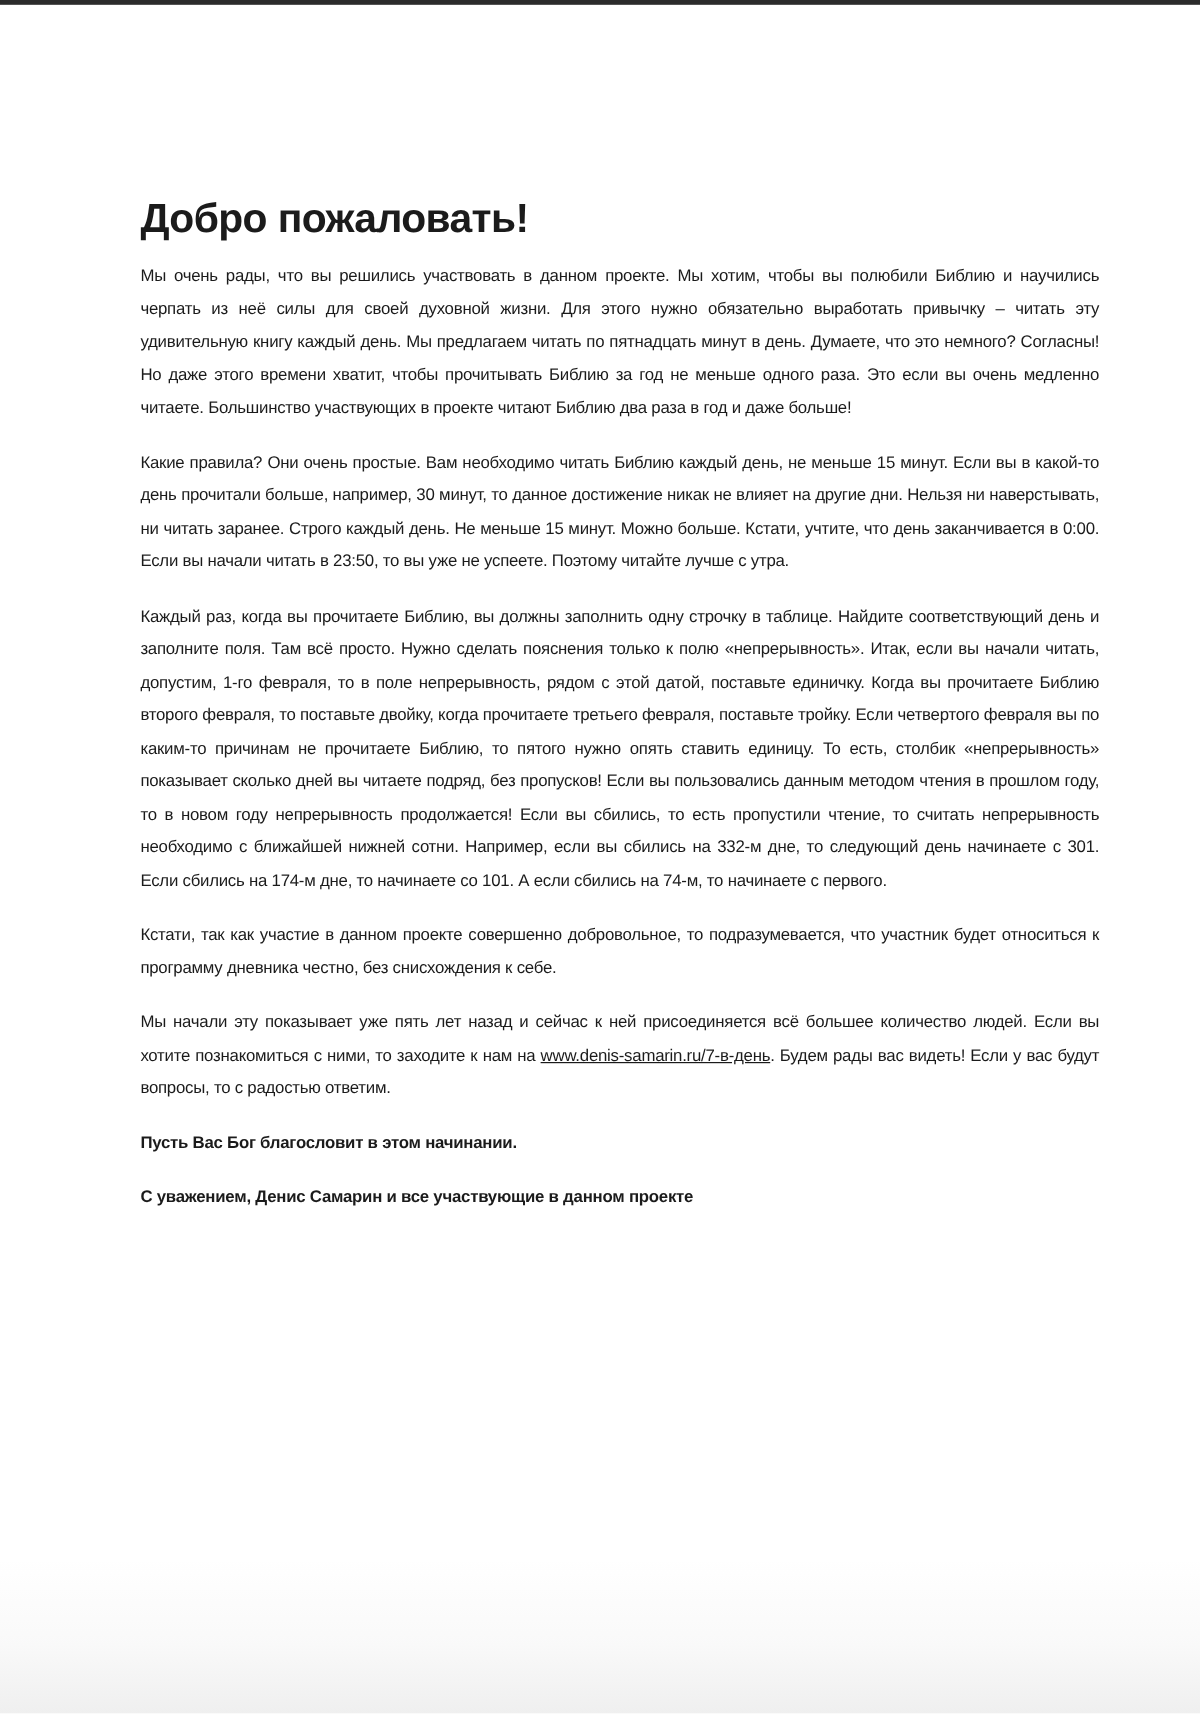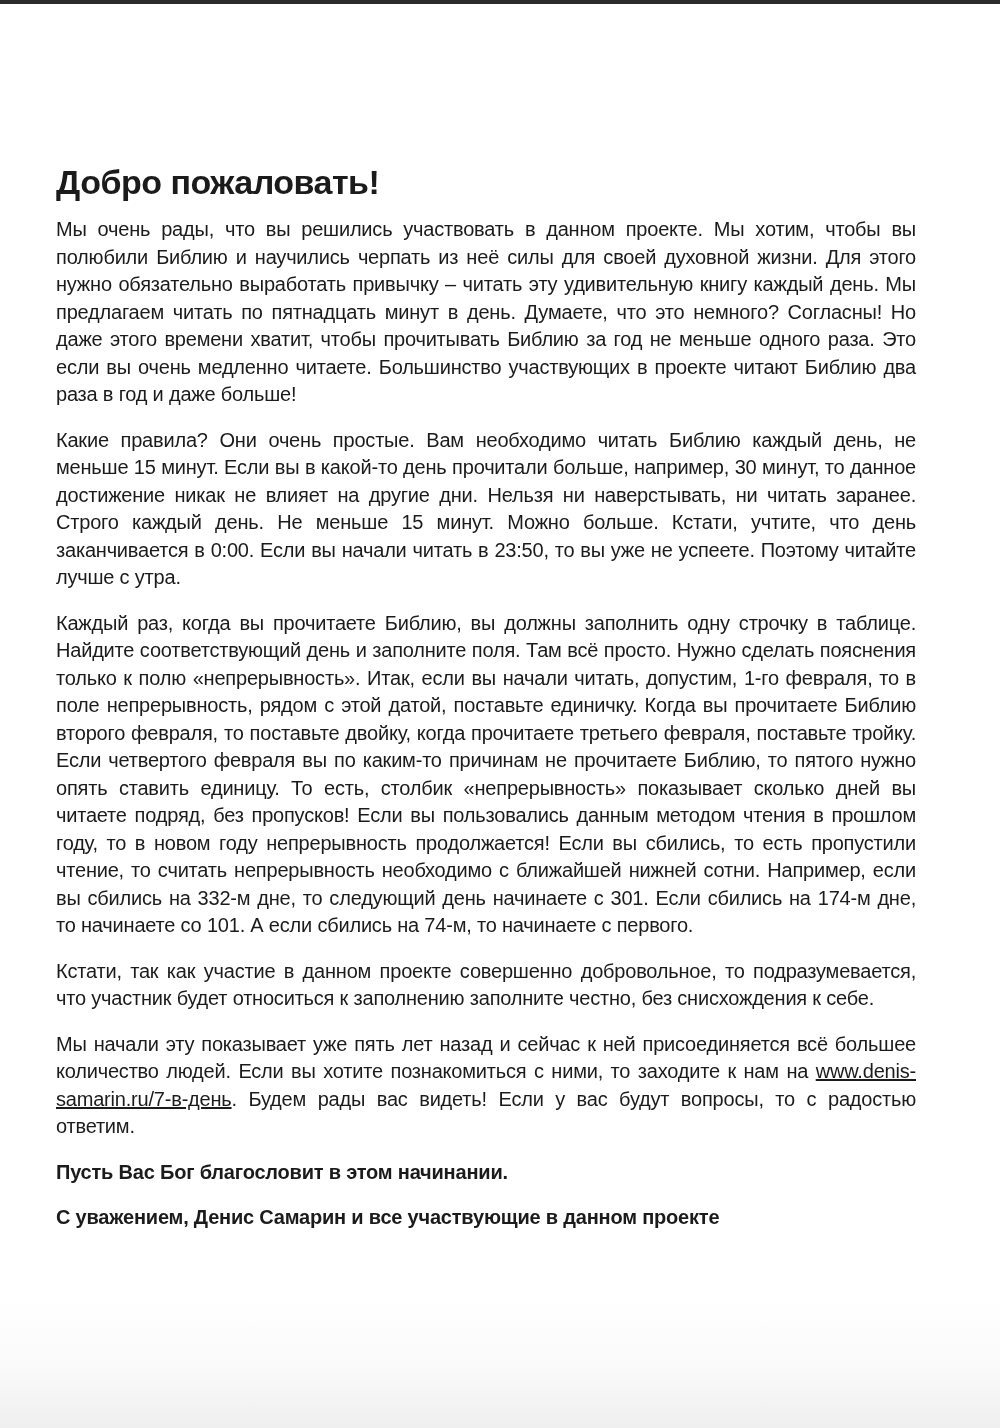--- a/index.html
+++ b/index.html
@@ -17,31 +17,32 @@
   }
   .top-bar {
     position: absolute;
     top: 0;
     left: 0;
     width: 100%;
     height: 4px;
     background: #2b2b2b;
   }
   .page {
-    padding: 164px 84px 0 56px;
+    padding: 164px 84px 0 93px;
+    margin-left: 24px;
   }
   .page-title {
     font-size: 34px;
     line-height: 36px;
     font-weight: bold;
     letter-spacing: -0.5px;
     margin: 0 0 16px 0;
   }
   .para {
-    font-size: 20px;
+    font-size: 14px;
     line-height: 27.5px;
     letter-spacing: -0.2px;
     margin: 0 0 18px 0;
     text-align: justify;
   }
   .para.bold {
     font-weight: bold;
   }
   .site-link {
     color: inherit;
@@ -66,21 +67,21 @@
 <div class="page">
 
   <h1 class="page-title">Добро пожаловать!</h1>
 
   <p class="para">Мы очень рады, что вы решились участвовать в данном проекте. Мы хотим, чтобы вы полюбили Библию и научились черпать из неё силы для своей духовной жизни. Для этого нужно обязательно выработать привычку – читать эту удивительную книгу каждый день. Мы предлагаем читать по пятнадцать минут в день. Думаете, что это немного? Согласны! Но даже этого времени хватит, чтобы прочитывать Библию за год не меньше одного раза. Это если вы очень медленно читаете. Большинство участвующих в проекте читают Библию два раза в год и даже больше!</p>
 
   <p class="para">Какие правила? Они очень простые. Вам необходимо читать Библию каждый день, не меньше 15 минут. Если вы в какой-то день прочитали больше, например, 30 минут, то данное достижение никак не влияет на другие дни. Нельзя ни наверстывать, ни читать заранее. Строго каждый день. Не меньше 15 минут. Можно больше. Кстати, учтите, что день заканчивается в 0:00. Если вы начали читать в 23:50, то вы уже не успеете. Поэтому читайте лучше с утра.</p>
 
   <p class="para">Каждый раз, когда вы прочитаете Библию, вы должны заполнить одну строчку в таблице. Найдите соответствующий день и заполните поля. Там всё просто. Нужно сделать пояснения только к полю «непрерывность». Итак, если вы начали читать, допустим, 1-го февраля, то в поле непрерывность, рядом с этой датой, поставьте единичку. Когда вы прочитаете Библию второго февраля, то поставьте двойку, когда прочитаете третьего февраля, поставьте тройку. Если четвертого февраля вы по каким-то причинам не прочитаете Библию, то пятого нужно опять ставить единицу. То есть, столбик «непрерывность» показывает сколько дней вы читаете подряд, без пропусков! Если вы пользовались данным методом чтения в прошлом году, то в новом году непрерывность продолжается! Если вы сбились, то есть пропустили чтение, то считать непрерывность необходимо с ближайшей нижней сотни. Например, если вы сбились на 332-м дне, то следующий день начинаете с 301. Если сбились на 174-м дне, то начинаете со 101. А если сбились на 74-м, то начинаете с первого.</p>
 
-  <p class="para">Кстати, так как участие в данном проекте совершенно добровольное, то подразумевается, что участник будет относиться к заполнению заполните честно, без снисхождения к себе.</p>
+  <p class="para">Кстати, так как участие в данном проекте совершенно добровольное, то подразумевается, что участник будет относиться к программу дневника честно, без снисхождения к себе.</p>
 
 
   <p class="para"><span>Мы начали эту показывает уже пять лет назад и сейчас к ней присоединяется всё большее количество людей. Если вы хотите познакомиться с ними, то заходите к нам на </span><a class="site-link">www.denis-samarin.ru/7-в-день</a><span>. Будем рады вас видеть! Если у вас будут вопросы, то с радостью ответим.</span></p>
 
   <p class="para bold">Пусть Вас Бог благословит в этом начинании.</p>
 
   <p class="para bold">С уважением, Денис Самарин и все участвующие в данном проекте</p>
 
 </div>
 

